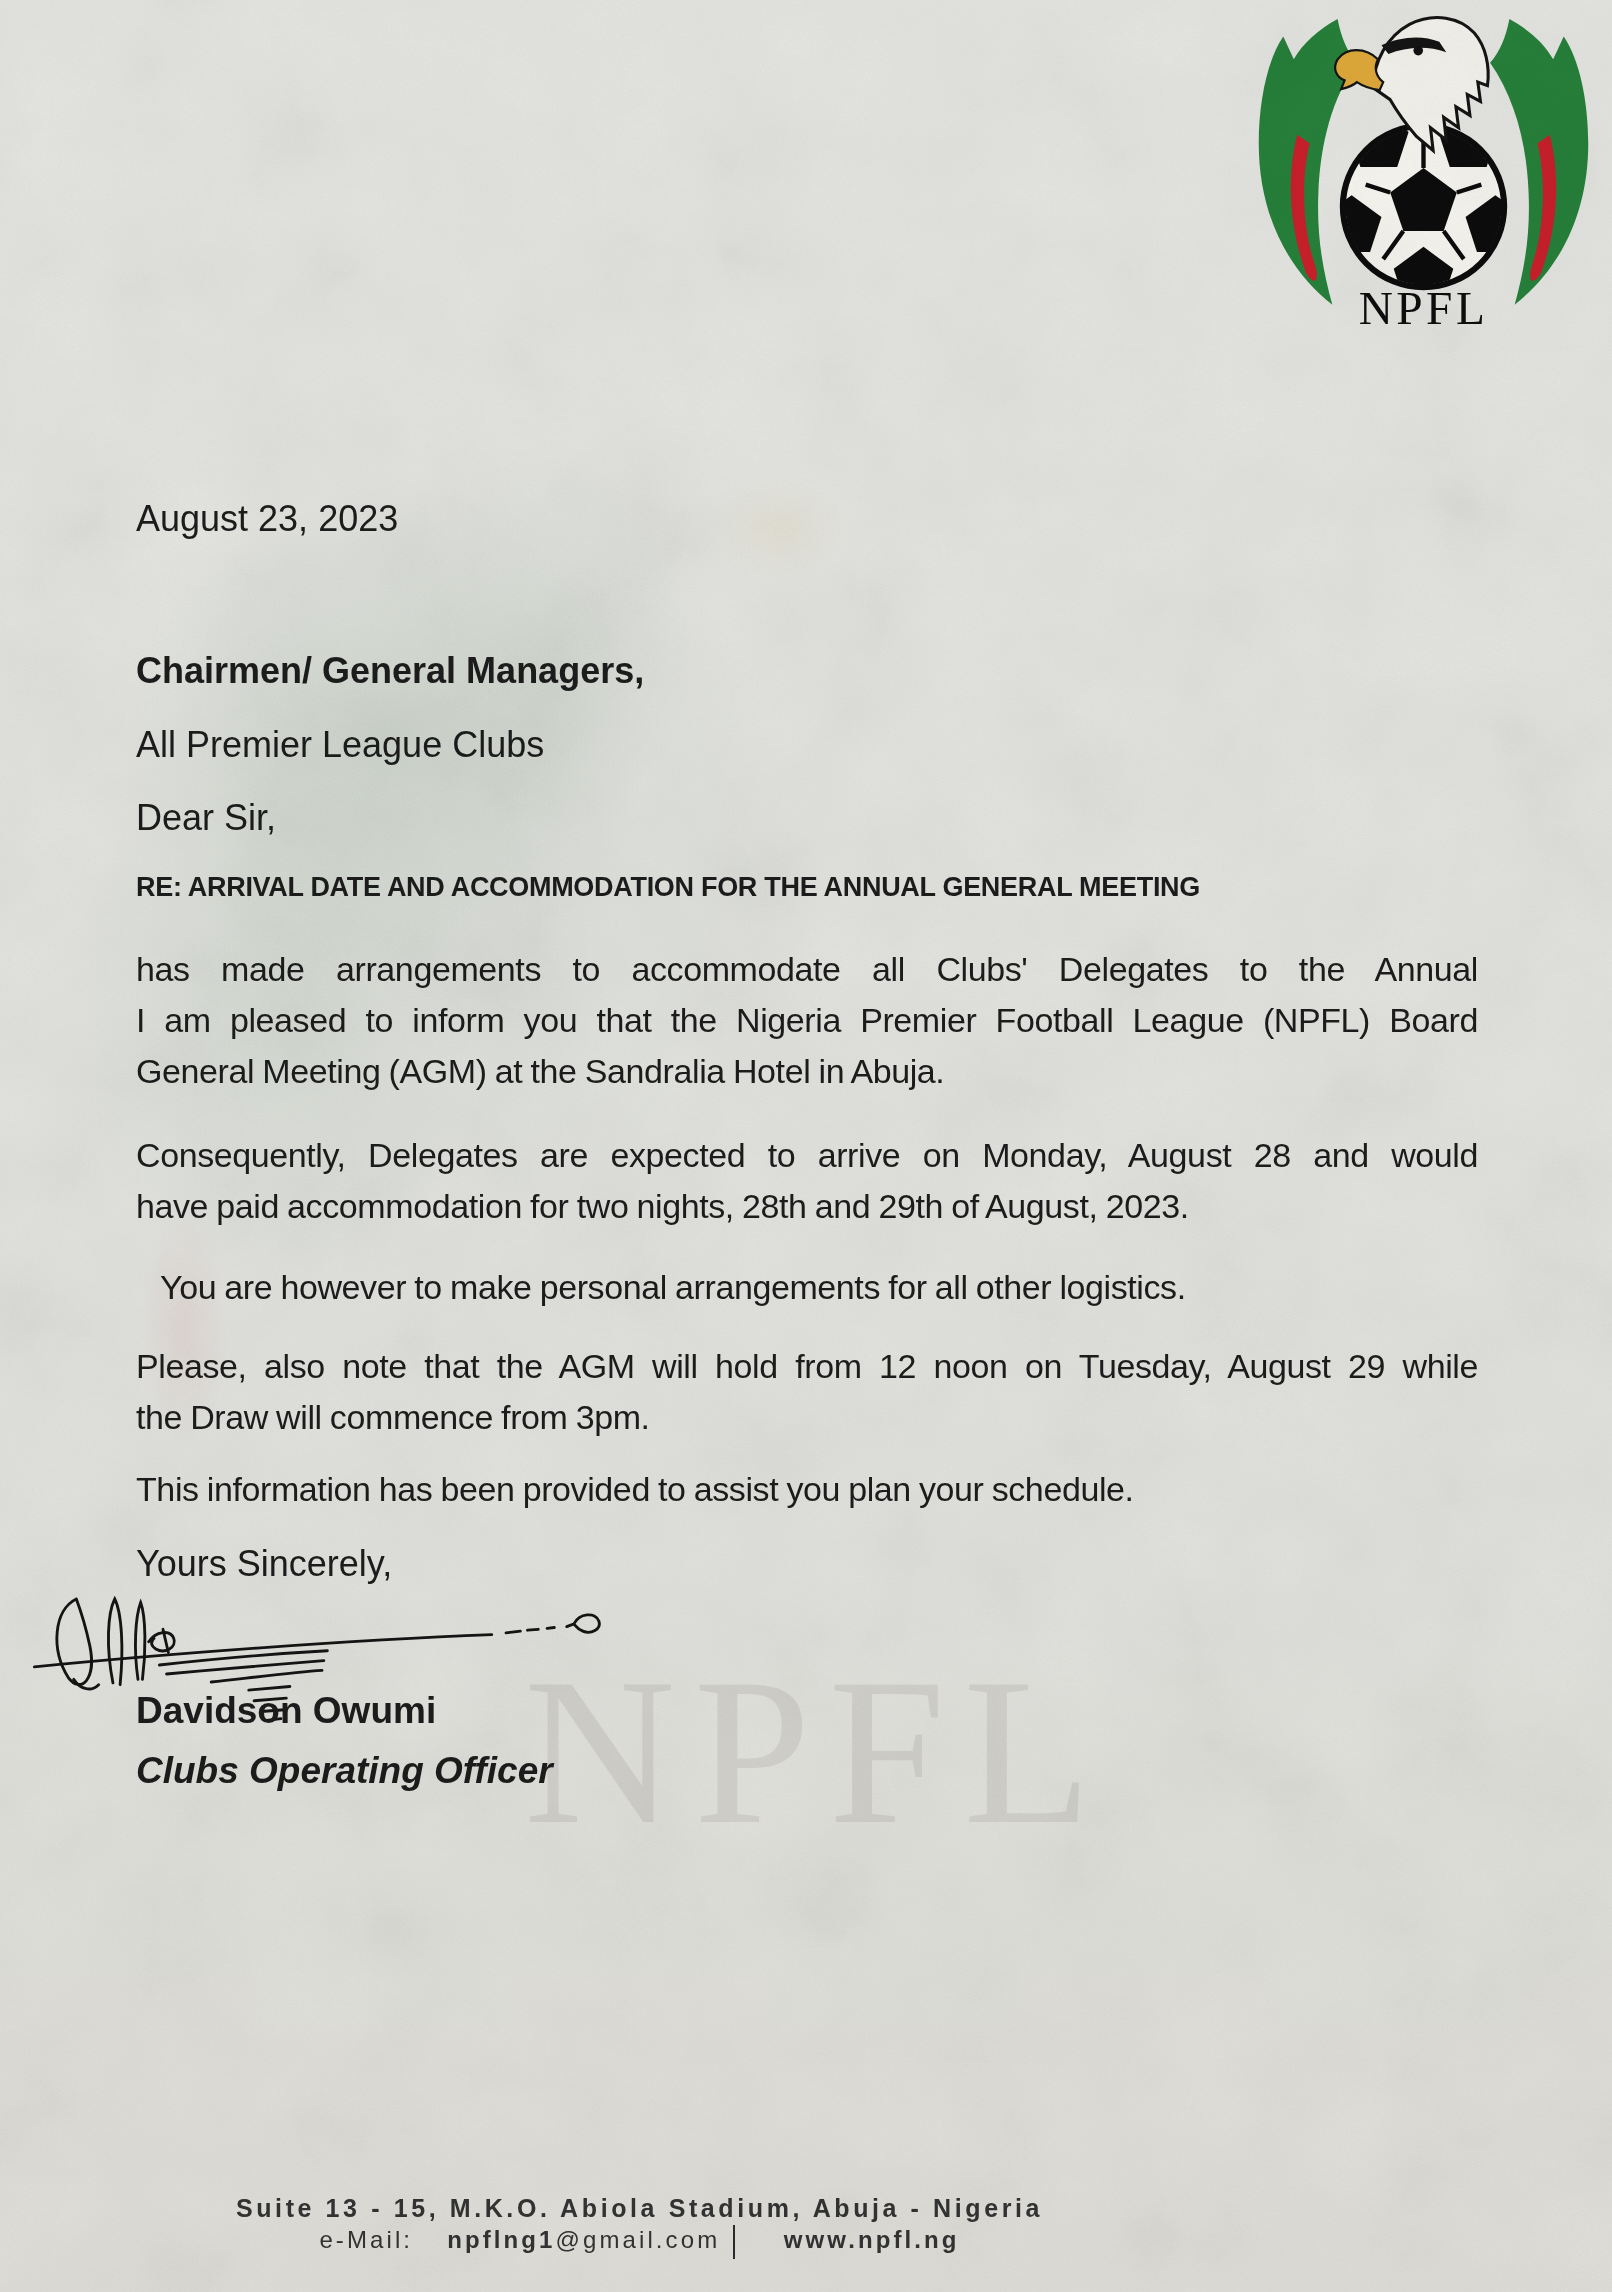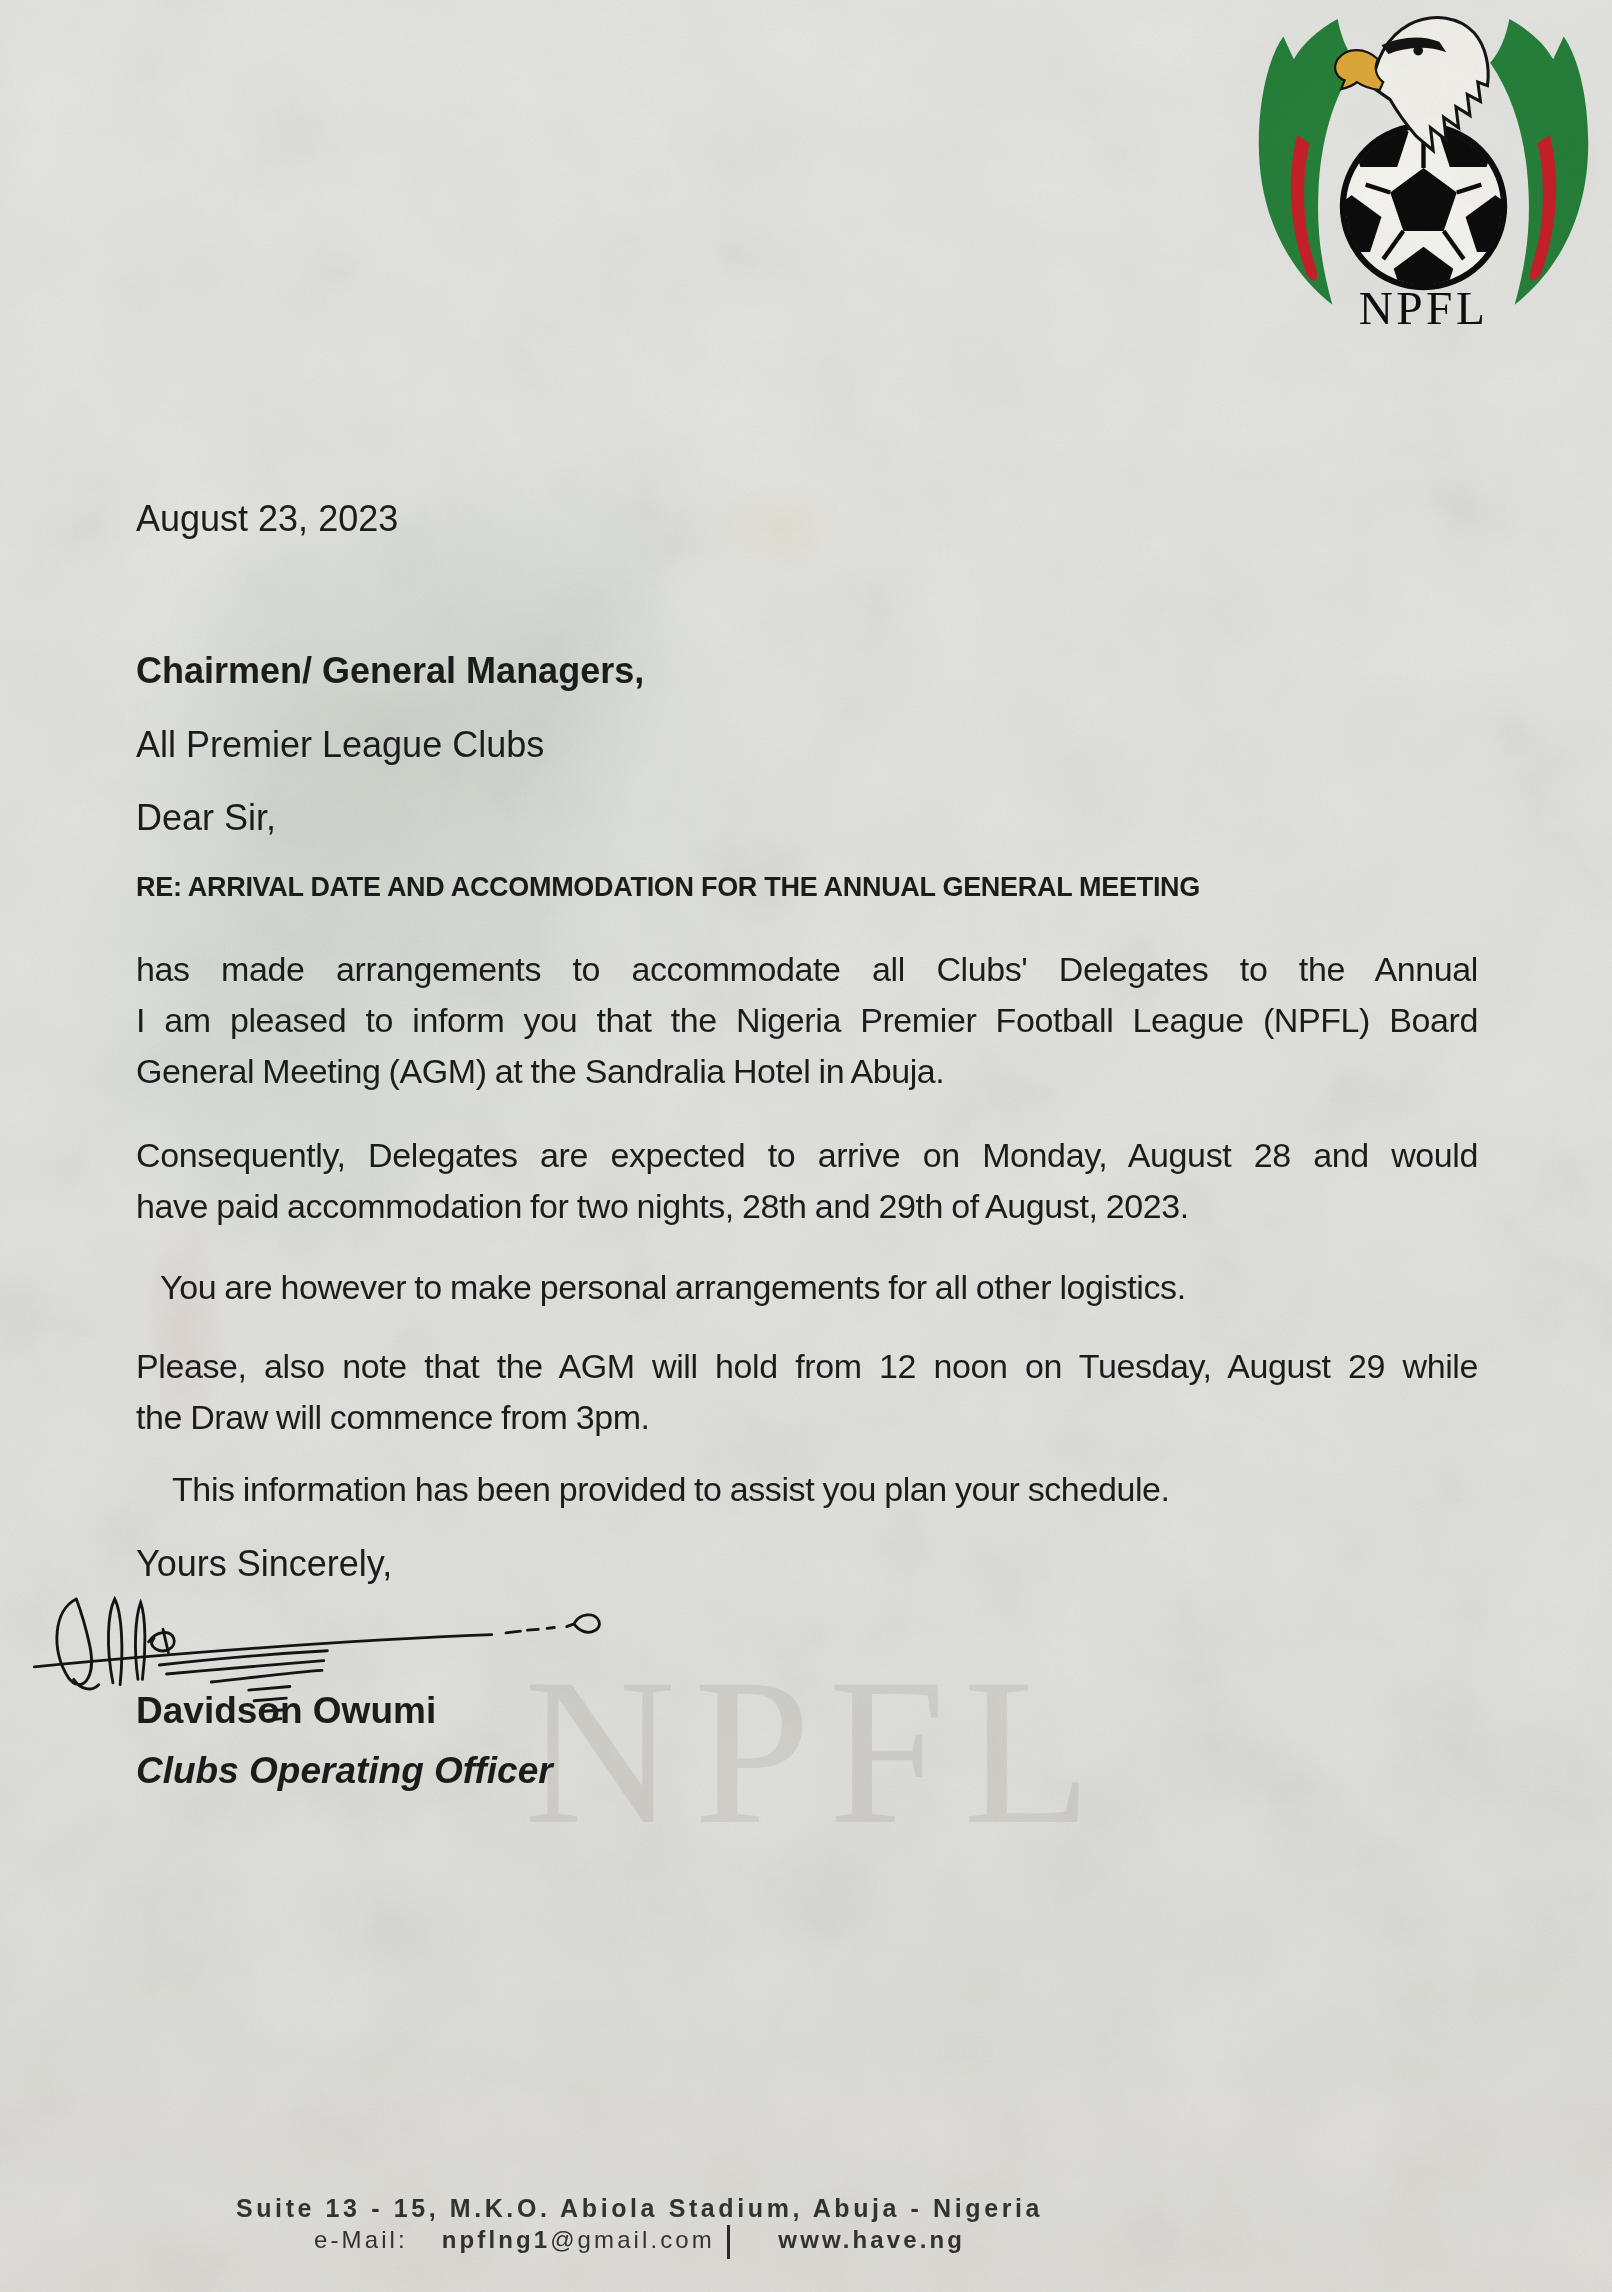--- a/index.html
+++ b/index.html
@@ -120,21 +120,21 @@
         <div class="jline">Consequently, Delegates are expected to arrive on Monday, August 28 and would</div>
         <div class="jline last">have paid accommodation for two nights, 28th and 29th of August, 2023.</div>
       </div>
       <div class="para" style="top: 1262px; margin-left: 24px;">
         <div class="jline last">You are however to make personal arrangements for all other logistics.</div>
       </div>
       <div class="para" style="top: 1341px;">
         <div class="jline">Please, also note that the AGM will hold from 12 noon on Tuesday, August 29 while</div>
         <div class="jline last">the Draw will commence from 3pm.</div>
       </div>
-      <div class="para" style="top: 1464px; margin-left: 36px;">
+      <div class="para" style="top: 1464px;">
         <div class="jline last">This information has been provided to assist you plan your schedule.</div>
       </div>
     </div>
 
   <div class="abs left-col ln" style="top:1541px;">Yours Sincerely,</div>
 
   <svg class="abs" style="left:12.5px;top:1590px;" width="618" height="134" viewBox="0 0 660 150" aria-hidden="true">
     <g fill="none" stroke="#141414" stroke-width="3.2" stroke-linecap="round">
       <path d="M55,10 C30,22 26,66 46,98 C60,117 78,100 70,62 C64,34 58,18 55,10"></path>
       <path d="M96,104 C88,64 90,26 98,10 C106,26 108,66 104,106"></path>
@@ -149,21 +149,21 @@
       <path d="M52,100 C60,112 72,114 80,106"></path>
     </g>
   </svg>
 
   <div class="abs left-col sig-name" style="top:1690px;">Davidson Owumi</div>
   <div class="abs left-col sig-title" style="top:1750px;">Clubs Operating Officer</div>
 
   <div class="footer">
     <div class="footer-line1">Suite 13 - 15, M.K.O. Abiola Stadium, Abuja - Nigeria</div>
     <div class="footer-line2">
-      <span class="seg-reg">e-Mail:</span><span class="seg-bold">npflng1</span><span class="seg-reg">@gmail.com</span><span class="vbar"></span><span class="seg-bold">www.have.ng</span>
+      <span class="seg-reg">e-Mail:</span><span class="seg-bold">npflng1</span><span class="seg-reg">@gmail.com</span><span class="vbar"></span><span class="seg-bold">www.npfl.ng</span>
     </div>
   </div>
 
   <svg class="texture" width="1613" height="2293" aria-hidden="true" viewBox="0 0 1801 2560">
     <defs>
       <filter id="grain" x="0" y="0" width="100%" height="100%">
         <feTurbulence type="fractalNoise" baseFrequency="0.75" numOctaves="2" seed="3" stitchTiles="stitch"></feTurbulence>
         <feColorMatrix type="saturate" values="0"></feColorMatrix>
       </filter>
       <filter id="mottle" x="0" y="0" width="100%" height="100%">

